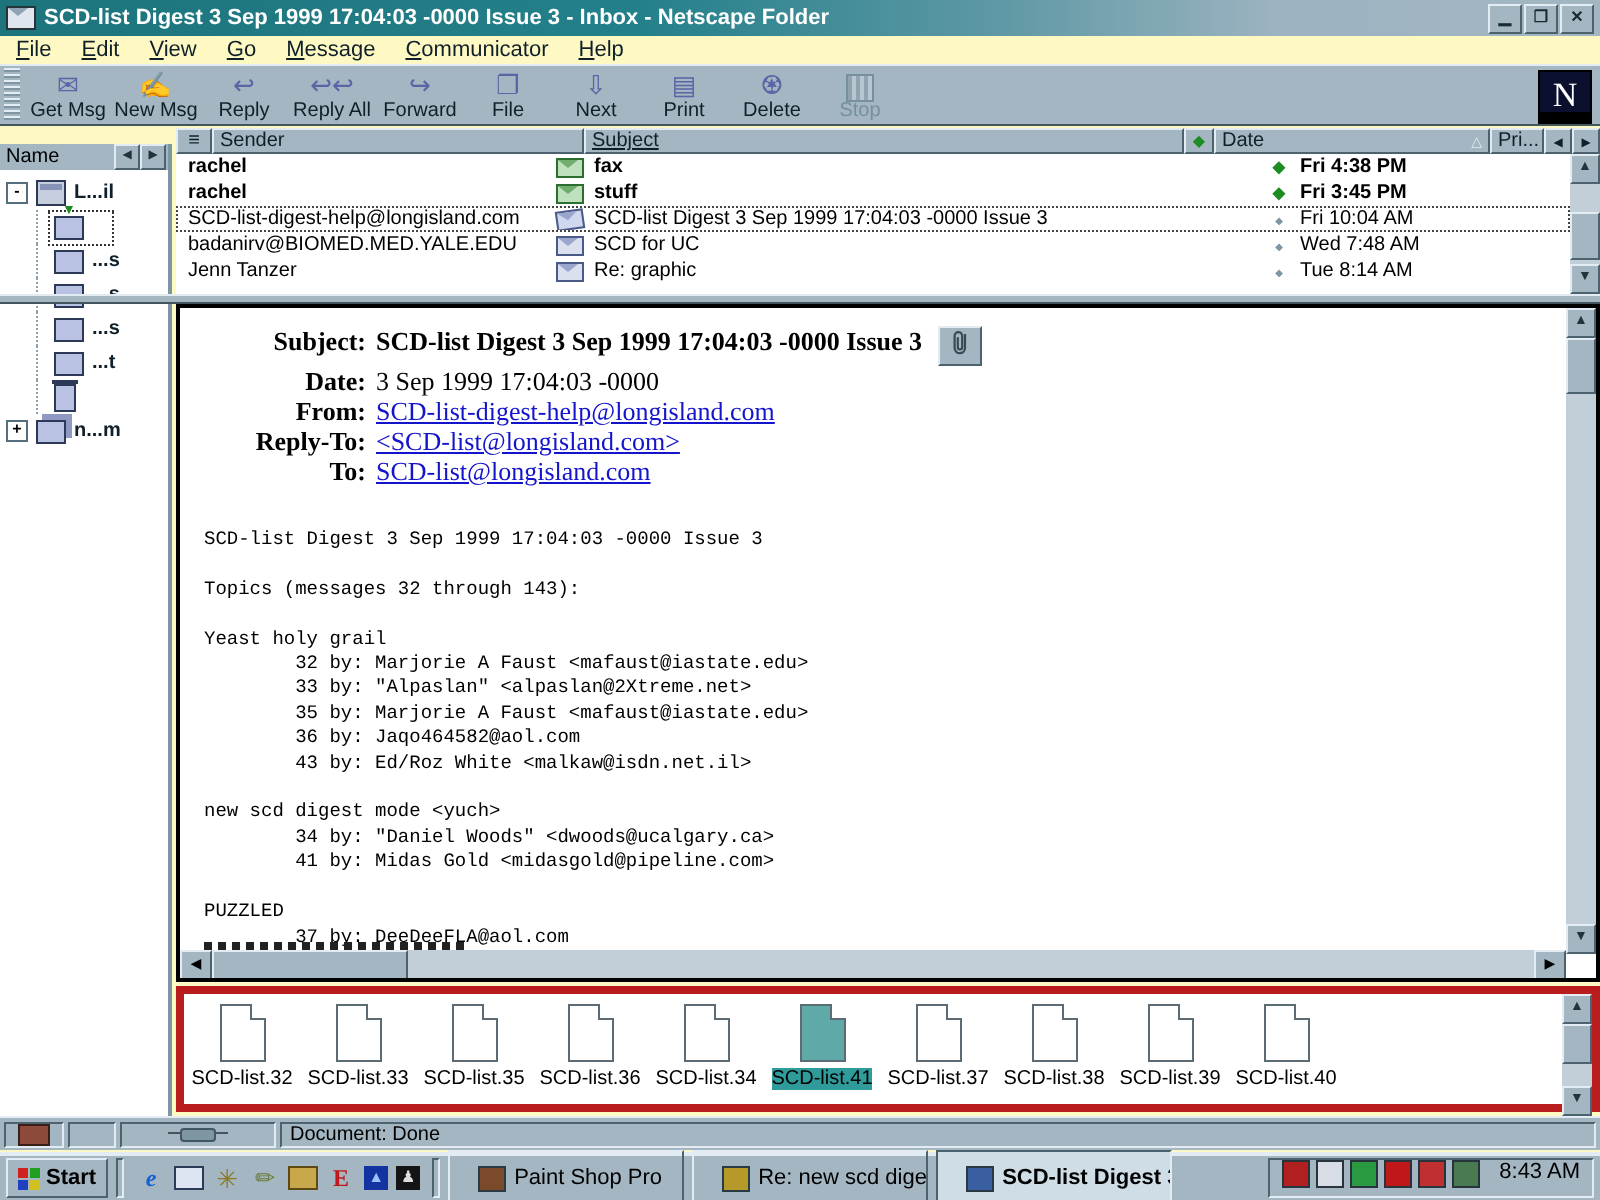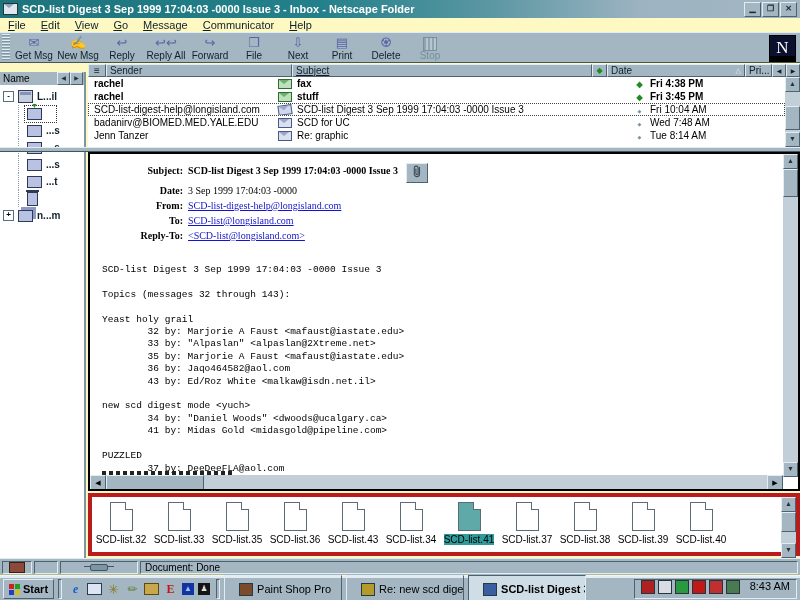--- a/index.html
+++ b/index.html
@@ -88,21 +88,21 @@
   .sb-btn{height:13px;background:#a3b6c2;font-size:7px;line-height:12px;text-align:center;color:#23333c;flex:none;}
   .sb-thumb{background:#a3b6c2;flex:none;}
   #thread-vscroll{top:13px;height:70px;}
   
   #hsplit{position:absolute;left:0;top:147px;width:800px;height:5px;background:#a3b6c2;
     border-top:1px solid #e2ecf2;border-bottom:1px solid #42565f;box-sizing:border-box;}
   
   #msg-pane{position:absolute;left:88px;top:152px;width:712px;height:339px;background:#fff;
     border:2px solid #000;box-sizing:border-box;overflow:hidden;}
   #msg-content{position:absolute;left:0;top:0;right:15px;bottom:14px;overflow:hidden;}
-  #msg-headers{margin:9px 0 0 8px;font-family:"Liberation Serif",serif;font-size:10px;}
+  #msg-headers{margin:9px 0 0 8px;font-family:"Liberation Serif",serif;font-size:13px;}
   .mh-row{display:flex;line-height:15px;align-items:flex-start;}
   .mh-label{width:90px;text-align:right;font-weight:bold;flex:none;padding-right:5px;box-sizing:border-box;}
   .mh-value{white-space:nowrap;}
   .mh-value.bold{font-weight:bold;}
   .mh-value.link{color:#1414cc;text-decoration:underline;}
   #clip-btn{display:inline-block;width:20px;height:18px;margin-left:8px;vertical-align:-5px;
     background:#a3b6c2;text-align:center;}
   #msg-body{margin:21px 0 0 12px;font-family:"Liberation Mono","DejaVu Sans Mono",monospace;
     font-size:9.5px;line-height:12.4px;white-space:pre;}
   #clipped-line{position:absolute;left:12px;bottom:0;height:4px;width:130px;overflow:hidden;
@@ -372,26 +372,26 @@
           </div>
           <div class="mh-row">
             <span class="mh-label">Date:</span>
             <span class="mh-value">3 Sep 1999 17:04:03 -0000</span>
           </div>
           <div class="mh-row">
             <span class="mh-label">From:</span>
             <span class="mh-value link">SCD-list-digest-help@longisland.com</span>
           </div>
           <div class="mh-row">
+            <span class="mh-label">Reply-To:</span>
+            <span class="mh-value link">&lt;SCD-list@longisland.com&gt;</span>
+          </div>
+          <div class="mh-row">
             <span class="mh-label">To:</span>
             <span class="mh-value link">SCD-list@longisland.com</span>
-          </div>
-          <div class="mh-row">
-            <span class="mh-label">Reply-To:</span>
-            <span class="mh-value link">&lt;SCD-list@longisland.com&gt;</span>
           </div>
         </div>
       <pre id="msg-body">SCD-list Digest 3 Sep 1999 17:04:03 -0000 Issue 3
 
 Topics (messages 32 through 143):
 
 Yeast holy grail
         32 by: Marjorie A Faust &lt;mafaust@iastate.edu&gt;
         33 by: "Alpaslan" &lt;alpaslan@2Xtreme.net&gt;
         35 by: Marjorie A Faust &lt;mafaust@iastate.edu&gt;
@@ -430,24 +430,20 @@
           <div class="file"></div>
           <div class="att-label">SCD-list.33</div>
         </div>
         <div class="att">
           <div class="file"></div>
           <div class="att-label">SCD-list.35</div>
         </div>
         <div class="att">
           <div class="file"></div>
           <div class="att-label">SCD-list.36</div>
-        </div>
-        <div class="att">
-          <div class="file"></div>
-          <div class="att-label">SCD-list.43</div>
         </div>
         <div class="att">
           <div class="file"></div>
           <div class="att-label">SCD-list.34</div>
         </div>
         <div class="att sel">
           <div class="file"></div>
           <div class="att-label">SCD-list.41</div>
         </div>
         <div class="att">

